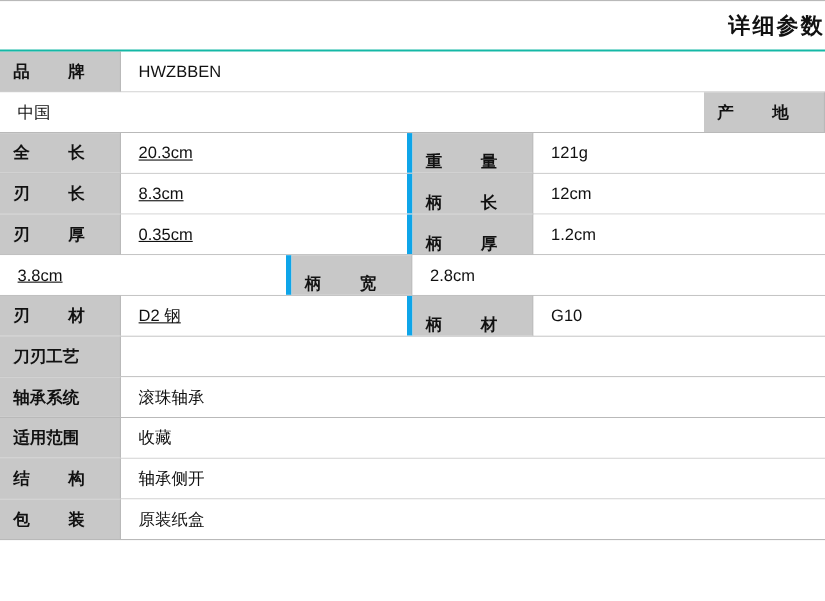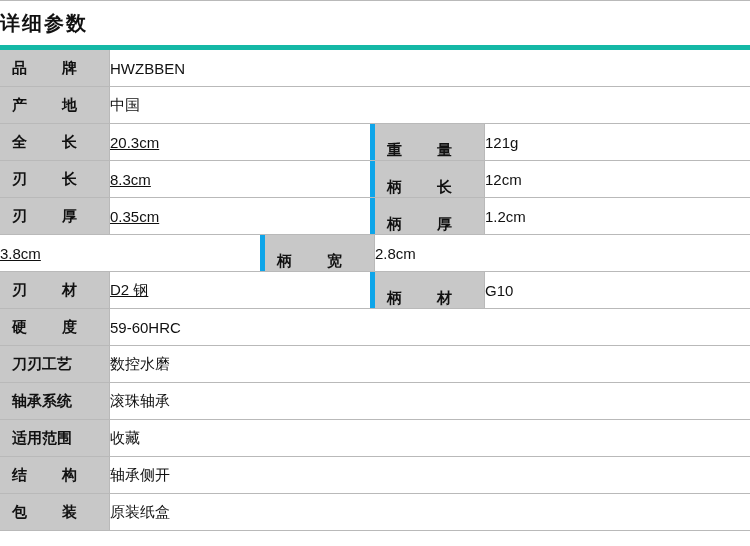--- a/index.html
+++ b/index.html
@@ -17,22 +17,22 @@
   .spec-sheet {
     width: 750px;
     box-sizing: border-box;
     border-top: 1px solid #b9b9b9;
     border-bottom: 1px solid #b9b9b9;
   }
   .title-row {
     height: 44px;
     display: flex;
     align-items: center;
-    justify-content: flex-start;
-    border-bottom: 5px solid #14b8a6;
+    justify-content: flex-end;
+    border-bottom: 2px solid #14b8a6;
   }
   .title-text {
     font-size: 20px;
     font-weight: bold;
     letter-spacing: 2px;
     color: #111;
   }
   .row {
     display: flex;
     align-items: stretch;
@@ -63,20 +63,21 @@
     width: 100%;
     white-space: nowrap;
   }
   .label.spread .lbl-inner {
     text-align: justify;
     text-align-last: justify;
     padding-right: 32px;
   }
   .value {
     flex: 1 1 auto;
+    padding-left: 16px;
     background: #ffffff;
     color: #111;
     font-weight: normal;
   }
   .value.half {
     flex: 0 0 265px;
     width: 265px;
     border-right: 5px solid #0ea5e9;
     text-decoration: underline;
   }
@@ -96,24 +97,24 @@
 
   <div class="row">
     <div class="cell label spread">
         <span class="lbl-inner">品 牌</span>
       </div>
     <div class="cell value">HWZBBEN</div>
   </div>
 
 
   <div class="row">
+    <div class="cell value">中国</div>
     <div class="cell label spread">
         <span class="lbl-inner">产 地</span>
       </div>
-    <div class="cell value">中国</div>
   </div>
 
   <div class="row">
     <div class="cell label spread">
         <span class="lbl-inner">全 长</span>
       </div>
     <div class="cell value half">20.3cm</div>
     <div class="cell label spread second">
         <span class="lbl-inner">重 量</span>
       </div>
@@ -154,32 +155,25 @@
     <div class="cell label spread">
         <span class="lbl-inner">刃 材</span>
       </div>
     <div class="cell value half">D2 钢</div>
     <div class="cell label spread second">
         <span class="lbl-inner">柄 材</span>
       </div>
     <div class="cell value">G10</div>
   </div>
 
-  <div class="row">
-    <div class="cell label spread">
-        <span class="lbl-inner">硬 度</span>
-      </div>
-    <div class="cell value">59-60HRC</div>
-  </div>
 
   <div class="row">
     <div class="cell label">
         <span class="lbl-inner">刀刃工艺</span>
       </div>
-    <div class="cell value">数控水磨</div>
   </div>
 
   <div class="row">
     <div class="cell label">
         <span class="lbl-inner">轴承系统</span>
       </div>
     <div class="cell value">滚珠轴承</div>
   </div>
 
   <div class="row">

